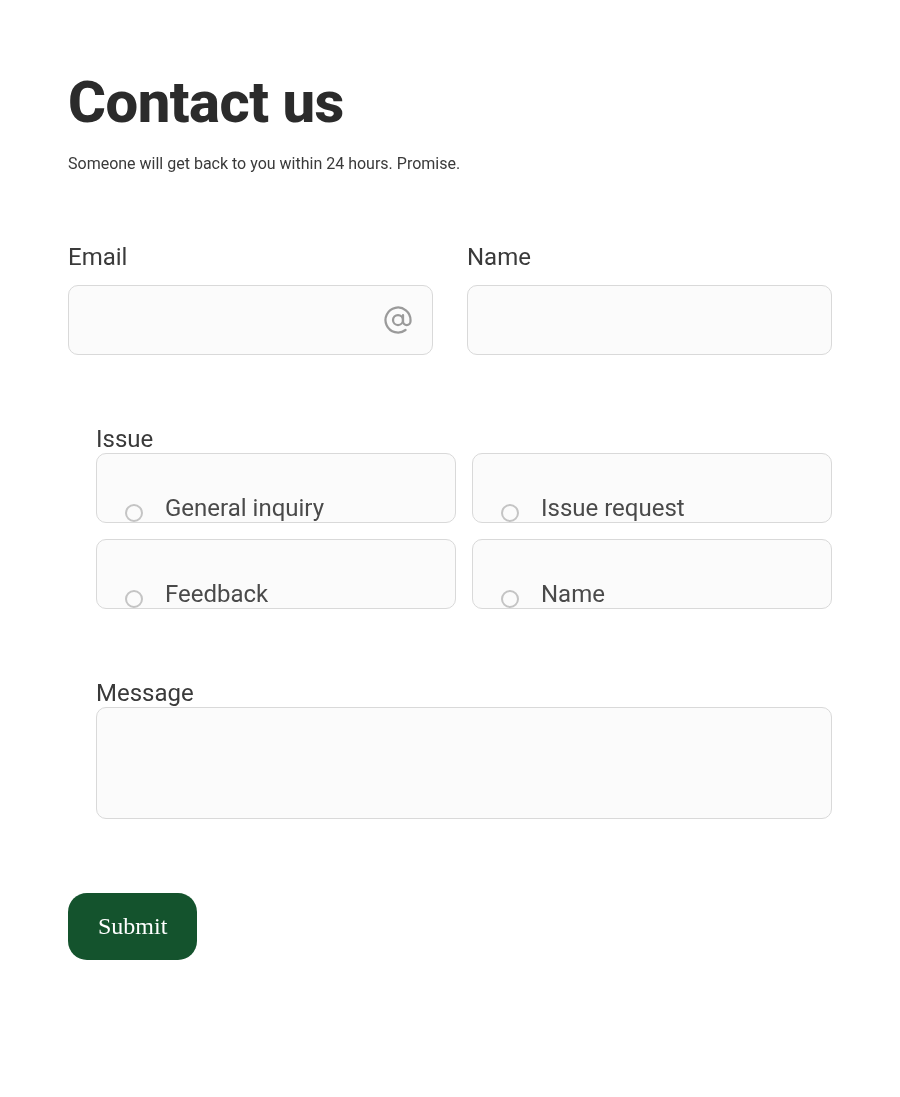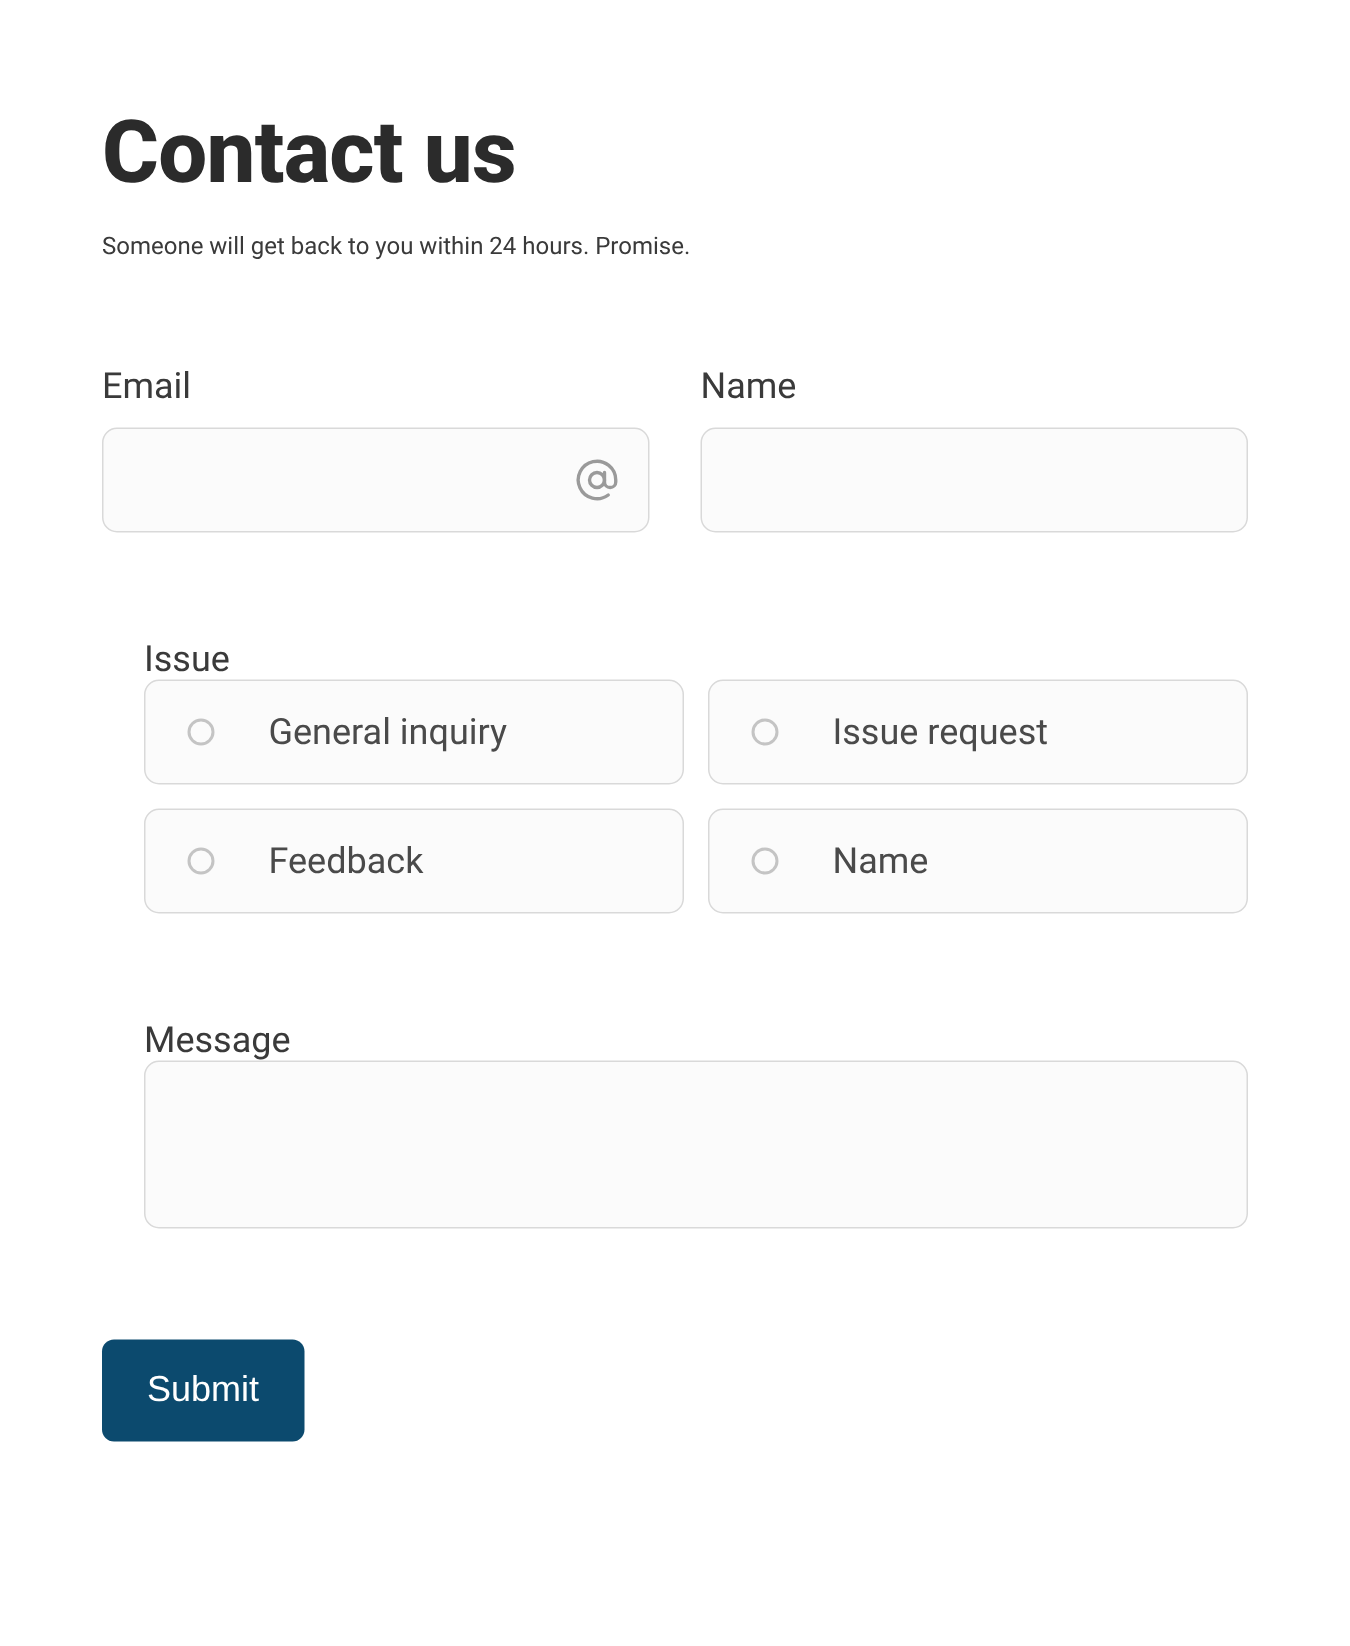--- a/index.html
+++ b/index.html
@@ -68,22 +68,22 @@
     .at-icon svg {
       display: block;
     }
     .issue-grid {
       display: grid;
       grid-template-columns: 1fr 1fr;
       gap: 16px;
     }
     .issue-option {
       display: flex;
-      align-items: center;
-      gap: 36px;
+      align-items: flex-end;
+      gap: 22px;
       height: 70px;
       border: 1px solid #d9d9d9;
       border-radius: 10px;
       background: #fbfbfb;
       padding: 0 28px;
       cursor: pointer;
       user-select: none;
     }
     .radio-circle {
       width: 18px;
@@ -102,27 +102,28 @@
       border: 1px solid #d9d9d9;
       border-radius: 10px;
       background: #fbfbfb;
       font-size: 20px;
       padding: 16px 20px;
       color: #2b2b2b;
       resize: none;
       font-family: inherit;
     }
     .submit-button {
-      background: #0c4a6e;
+      background: #14532d;
       color: #ffffff;
       font-size: 24px;
       border: none;
-      border-radius: 8px;
+      border-radius: 19px;
       padding: 20px 30px;
       cursor: pointer;
+      font-family: Liberation Serif, serif;
     }
     .section {
       margin-bottom: 70px;
       margin-left: 28px;
     }
   </style>
 </head>
 <body>
 
 

